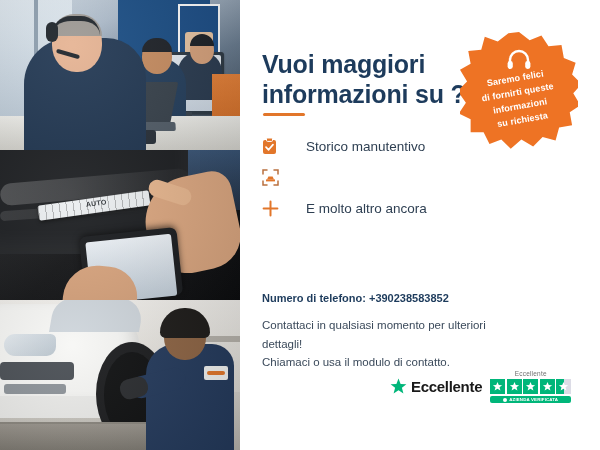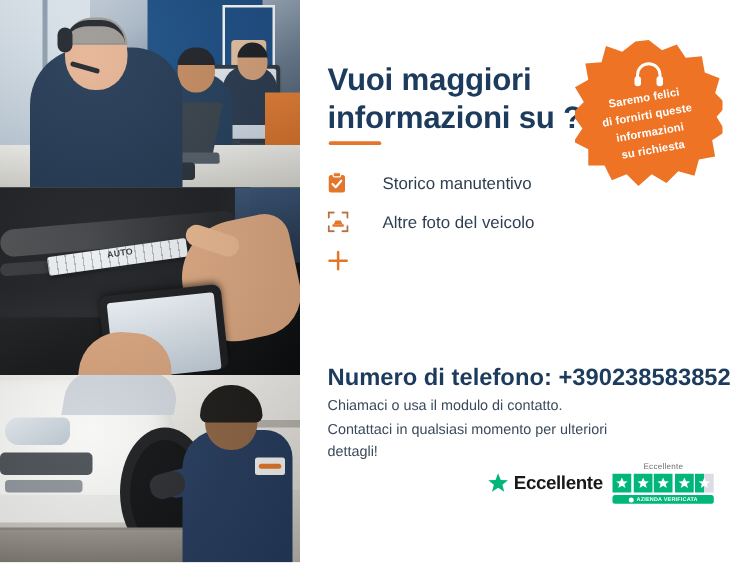--- a/index.html
+++ b/index.html
@@ -118,21 +118,21 @@
   .badge .btext{position:absolute;left:0;top:40px;width:118px;text-align:center;
     color:#fff;font-size:9px;font-weight:700;line-height:1.55;transform:rotate(-10deg);letter-spacing:.1px;}
 
   
   .list{position:absolute;left:22px;top:132px;width:240px;}
   .li{display:flex;align-items:center;height:28px;margin-bottom:3px;gap:18px;}
   .li .ic{width:26px;flex:0 0 26px;display:flex;align-items:center;justify-content:flex-start;color:#e2762a;}
   .li .lbl{font-size:13.5px;color:#2e3f52;font-weight:400;}
 
   
-  .phone{position:absolute;left:22px;top:292px;font-size:19px;font-weight:700;color:#1d3b5c;}
+  .phone{position:absolute;left:22px;top:292px;font-size:11px;font-weight:700;color:#1d3b5c;}
   .phone .num{color:#1d3b5c;}
   .sub{position:absolute;left:22px;top:316px;width:250px;font-size:11.5px;line-height:1.62;color:#3b4a5b;}
 
   
   .tp{position:absolute;left:150px;top:370px;display:flex;align-items:center;gap:8px;}
   .tp .logo{display:flex;align-items:center;gap:4px;}
   .tp .tpname{font-size:15px;font-weight:700;color:#191919;letter-spacing:-.3px;}
   .tp .ratewrap{display:flex;flex-direction:column;align-items:center;gap:2px;}
   .tp .excl{font-size:6.5px;color:#6e6e6e;letter-spacing:.2px;}
   .tp .stars{display:flex;gap:1.5px;}
@@ -245,38 +245,38 @@
 
 
       <div class="li">
         <span class="ic">
           <svg width="17" height="17" viewBox="0 0 17 17">
             <path d="M1 5 V1 H5 M12 1 H16 V5 M16 12 V16 H12 M5 16 H1 V12" fill="none" stroke="#b9703f" stroke-width="1.5" stroke-linecap="round"></path>
             <path d="M4 10.4 h9 v2 h-9 z" fill="#e2762a"></path>
             <path d="M5 10.4 l1.4-3 h4.2 l1.4 3" fill="#e2762a"></path>
           </svg>
         </span>
-        <span class="lbl">Altre foto del veicolo</span>
       </div>
 
       <div class="li">
         <span class="ic">
           <svg width="17" height="17" viewBox="0 0 17 17">
             <path d="M8.5 1.6 V15.4 M1.6 8.5 H15.4" stroke="#e2762a" stroke-width="2" stroke-linecap="round"></path>
           </svg>
         </span>
+        <span class="lbl">E molto altro ancora</span>
       </div>
     </div>
 
     <div class="phone">
       <span>Numero di telefono: </span><span class="num">+390238583852</span>
     </div>
     <div class="sub">
+      <div>Contattaci in qualsiasi momento per ulteriori dettagli!</div>
       <div>Chiamaci o usa il modulo di contatto.</div>
-      <div>Contattaci in qualsiasi momento per ulteriori dettagli!</div>
     </div>
 
     <div class="tp">
       <div class="logo">
         <svg width="17" height="17" viewBox="0 0 17 17">
           <path d="M8.5 0.6 L10.6 5.9 L16.4 6.2 L11.9 9.8 L13.4 15.4 L8.5 12.2 L3.6 15.4 L5.1 9.8 L0.6 6.2 L6.4 5.9 Z" fill="#00b67a"></path>
         </svg>
         <span class="tpname">Eccellente</span>
       </div>
       <div class="ratewrap">

